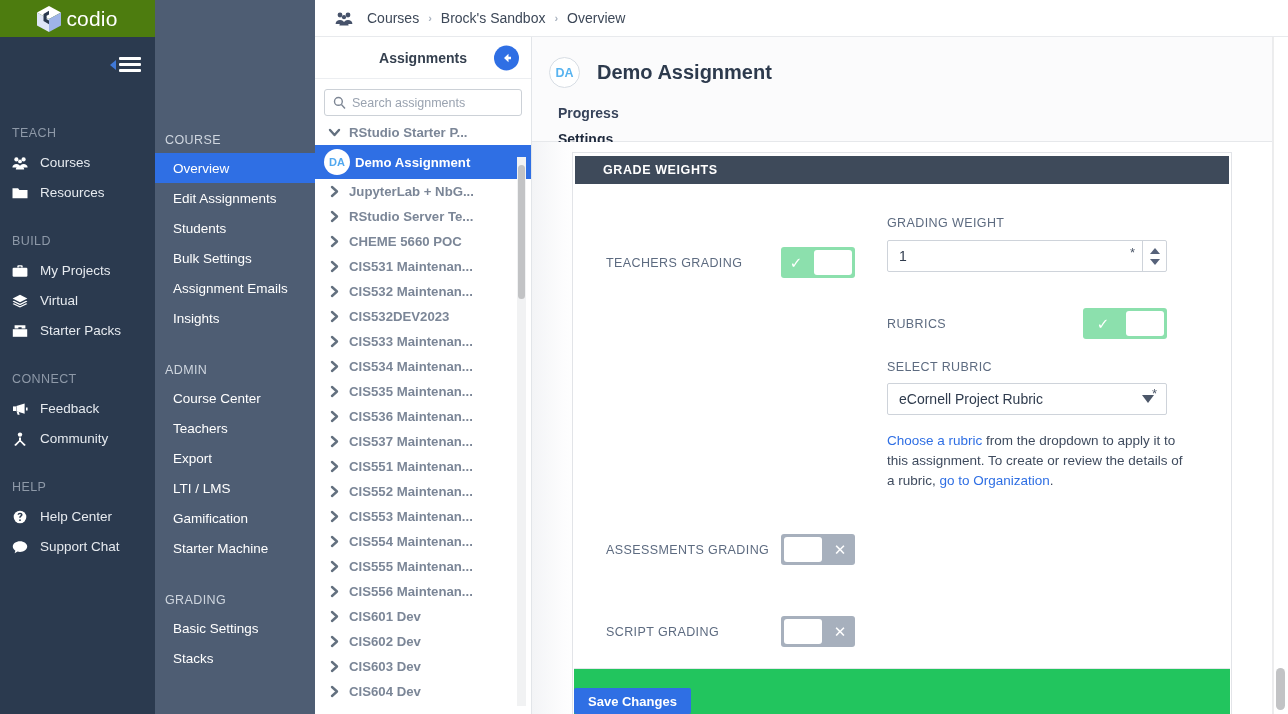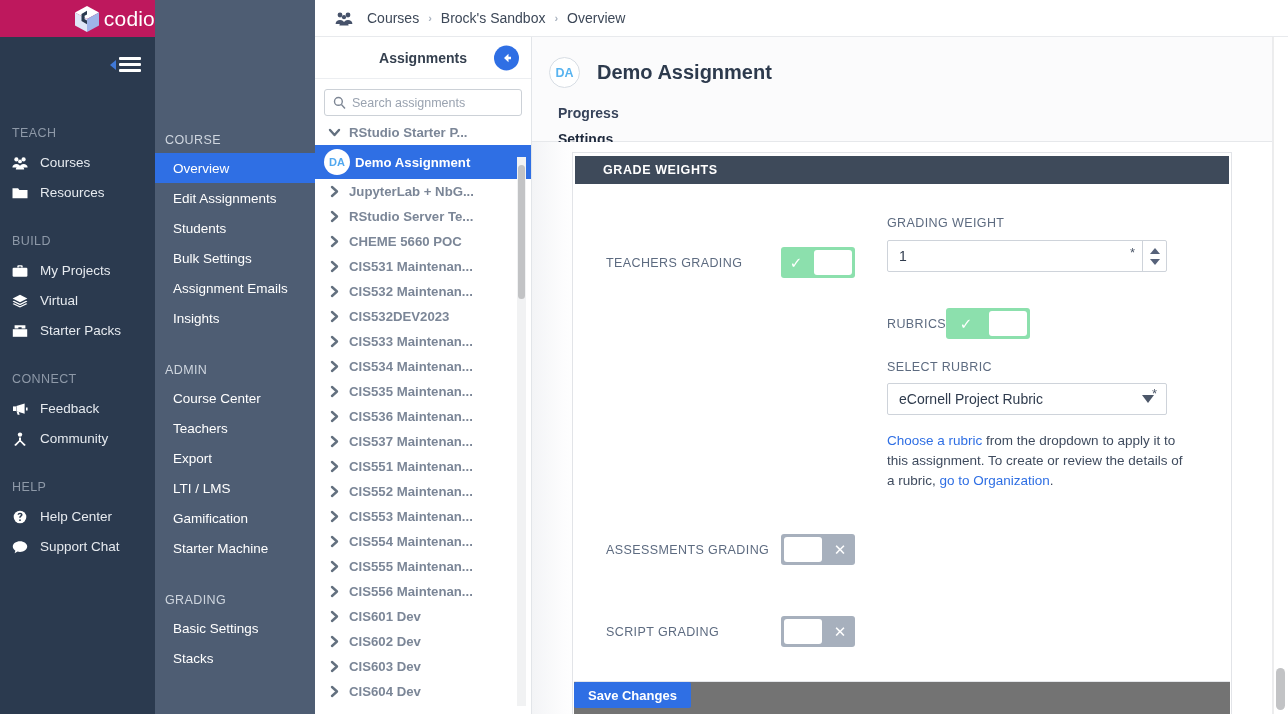--- a/index.html
+++ b/index.html
@@ -13,22 +13,22 @@
     -webkit-font-smoothing: antialiased;
   }
   #app { position: relative; width: 1288px; height: 714px; overflow: hidden; }
 
   
   .rail {
     position: absolute; left: 0; top: 0; width: 155px; height: 714px;
     background: #2b3a4f;
   }
   .rail-logo {
-    height: 37px; background: #be185d;
-    display: flex; align-items: center; justify-content: flex-end;
+    height: 37px; background: #4d7c0f;
+    display: flex; align-items: center; justify-content: center;
   }
   .logo-wrap { display: flex; align-items: center; gap: 5px; }
   .logo-mark { width: 24px; height: 26px; display: block; }
   .logo-text { color: #ffffff; font-size: 21px; font-weight: 400; letter-spacing: .2px; line-height: 1; }
 
   .rail-hamburger {
     height: 55px; display: flex; align-items: center; justify-content: flex-end;
     padding-right: 14px; gap: 3px;
   }
   .ham-caret {
@@ -238,38 +238,38 @@
     border-left:6px solid transparent;border-right:6px solid transparent;border-top:8px solid #4c5769;
   }
   .select .req { position: absolute; right: 9px; top: 2px; color: #4c5769; font-size: 13px; }
 
   .help-text {
     width: 300px; font-size: 13.5px; color: #3f4b5e; line-height: 20px;
   }
   .help-text a { color: #2f6fe4; text-decoration: none; cursor: pointer; }
 
   .card-footer {
-    position: absolute; left: 1px; right: 1px; bottom: 0; height: 33px;
-    background: #737373; border-top: 1px solid #e4e6ea;
-    display: flex; align-items: flex-start;
+    position: absolute; left: 1px; right: 1px; bottom: 0; height: 46px;
+    background: #22c55e; border-top: 1px solid #e4e6ea;
+    display: flex; align-items: flex-end;
   }
   .save-btn {
     background: #2f6fe4; color: #ffffff; font-size: 13px; font-weight: bold;
     height: 26px; padding: 0 14px; display: flex; align-items: center;
     border: 0; border-radius: 2px; cursor: pointer; margin-left: 0;
     font-family: "Liberation Sans", sans-serif;
   }
 
   
   .row-teachers { position: absolute; left: 33px; top: 63px; display: flex; align-items: center; }
   .row-teachers .field-label { width: 175px; }
   .gw-block { position: absolute; left: 314px; top: 32px; }
   .gw-block .field-label { display: block; margin-bottom: 10px; }
   .rub-block { position: absolute; left: 314px; top: 124px; }
-  .rub-row { display: flex; align-items: center; width: 280px; justify-content: flex-start; }
+  .rub-row { display: flex; align-items: center; width: 280px; justify-content: space-between; }
   .rub-row .toggle { width: 84px; }
   .sel-label { display: block; margin-top: 21px; margin-bottom: 9px; }
   .help-block { margin-top: 16px; }
   .row-assess { position: absolute; left: 33px; top: 350px; display: flex; align-items: center; }
   .row-assess .field-label { width: 175px; }
   .row-script { position: absolute; left: 33px; top: 432px; display: flex; align-items: center; }
   .row-script .field-label { width: 175px; }
 
   
   .page-scroll-track {

